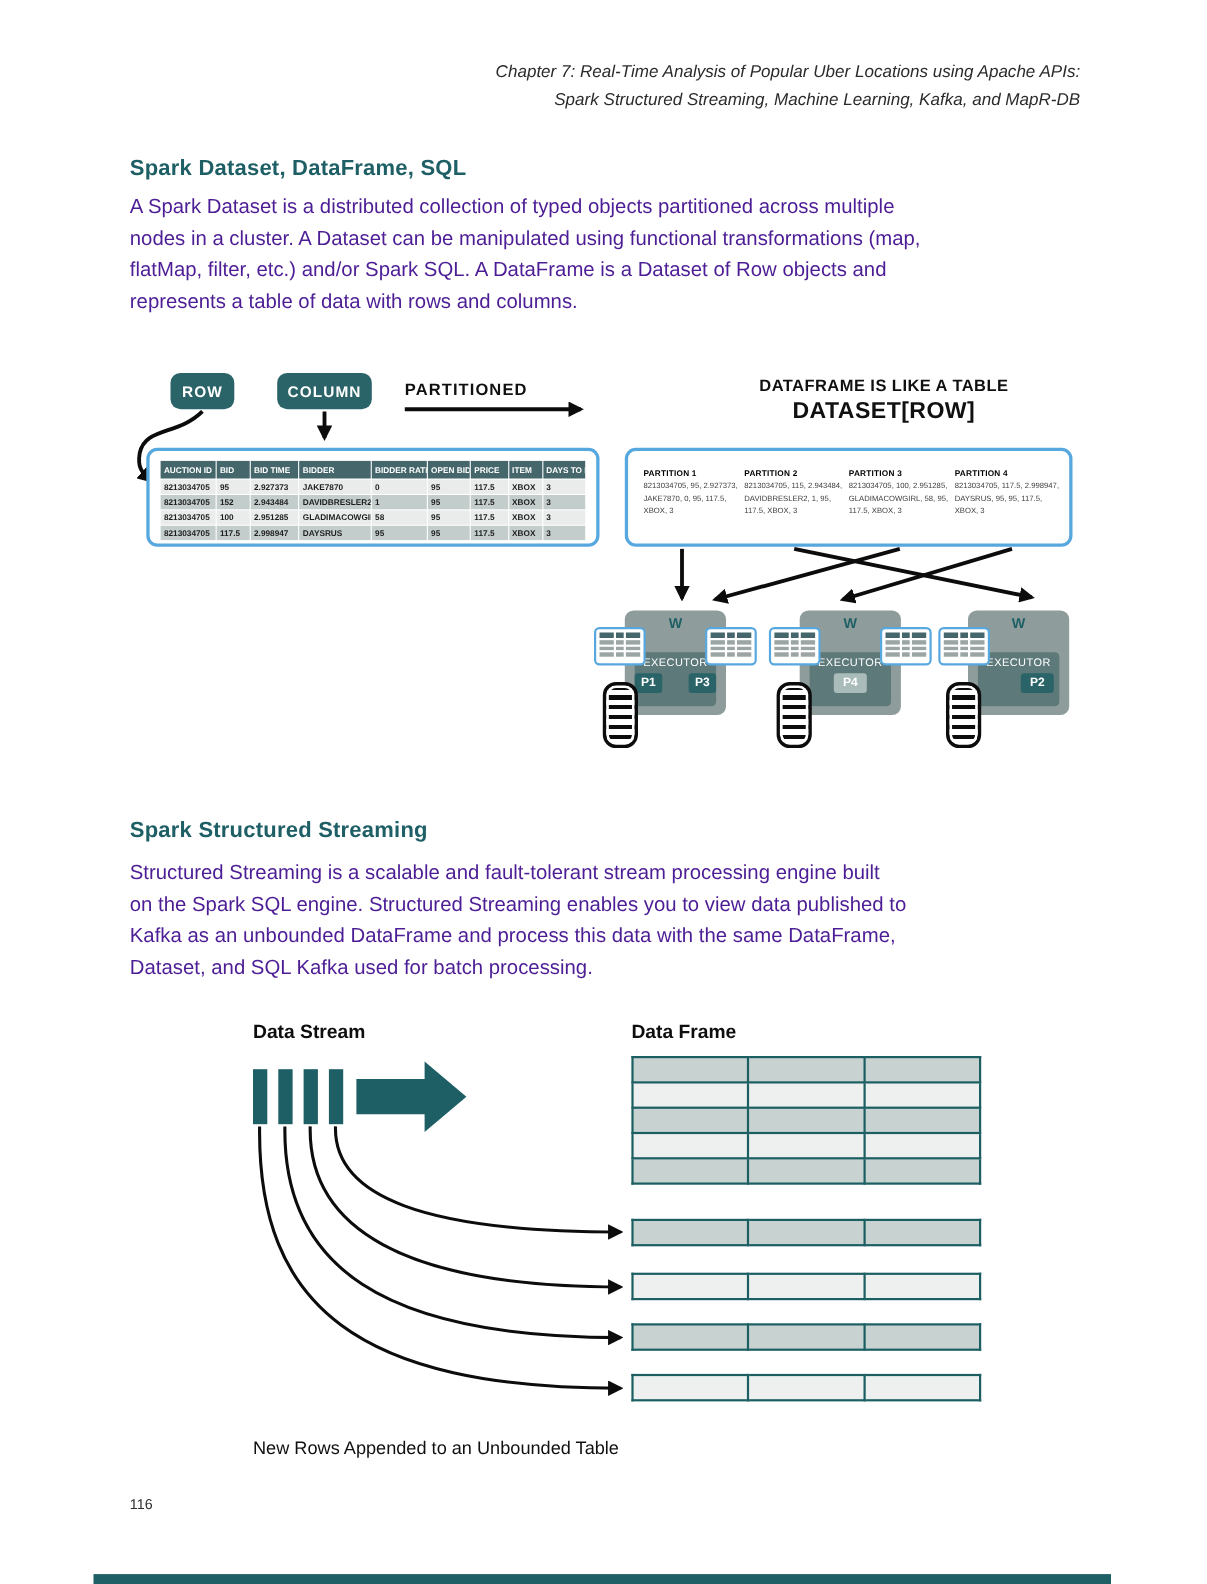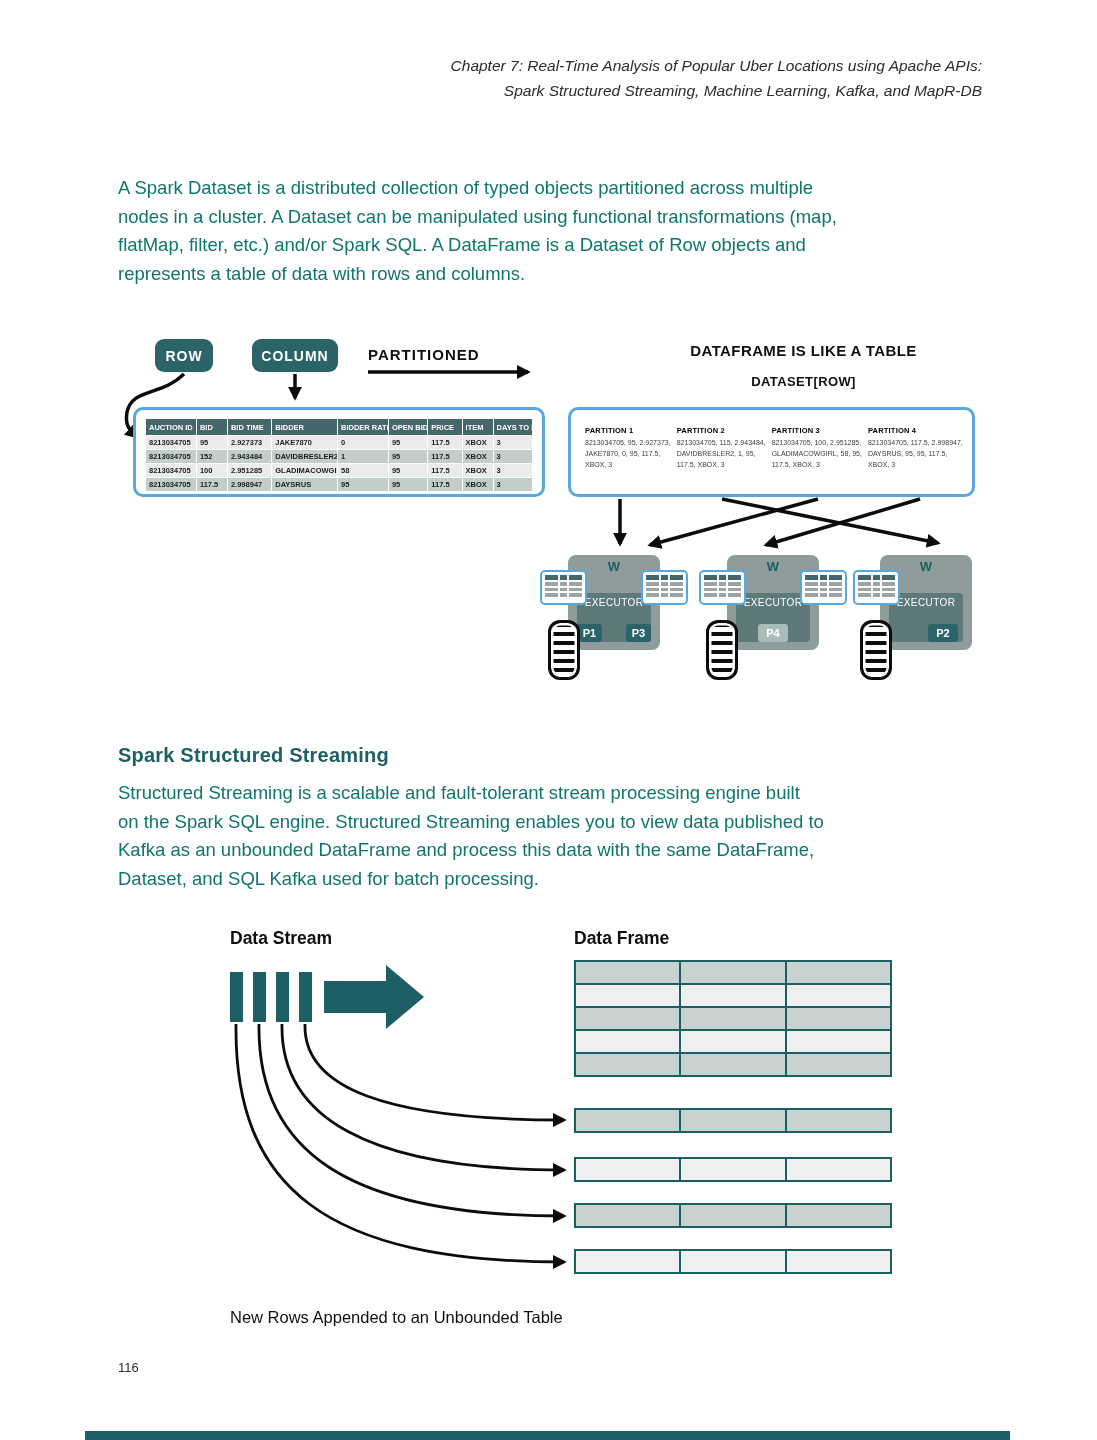--- a/index.html
+++ b/index.html
@@ -6,21 +6,21 @@
   .page{
     position:relative;width:1097px;height:1440px;background:#ffffff;overflow:hidden;
     font-family:"Liberation Sans","DejaVu Sans",sans-serif;color:#1f1f1f;
   }
   
   .pg-header{position:absolute;top:54px;right:115px;text-align:right;font-style:italic;
     font-size:15.5px;line-height:1.6;color:#2b2b2b;}
   
   .sec-h{position:absolute;left:118px;margin:0;font-size:20px;font-weight:800;color:#1e5f66;letter-spacing:.2px;}
   .sec1-h{top:142px;} .sec2-h{top:744px;}
-  .body{position:absolute;left:118px;width:880px;font-size:18.5px;line-height:28.5px;color:#0f766e;}
+  .body{position:absolute;left:118px;width:880px;font-size:18.5px;line-height:28.5px;color:#4c1d95;}
   .sec1-body{top:174px;} .sec2-body{top:779px;}
   
   .diagram1{position:absolute;left:0;top:330px;width:1097px;height:400px;}
   .d1svg,.d2svg{position:absolute;left:0;top:0;}
   .pill{position:absolute;background:#2a6468;color:#fff;font-weight:800;letter-spacing:1px;
     font-size:14px;border-radius:9px;display:flex;align-items:center;justify-content:center;}
   .row-pill{left:155px;top:9px;width:58px;height:33px;}
   .col-pill{left:252px;top:9px;width:86px;height:33px;}
   .partitioned{position:absolute;left:368px;top:16px;font-weight:800;font-size:15px;letter-spacing:1px;color:#101010;}
   .tbl-box{position:absolute;left:133px;top:77px;width:412px;height:90px;background:#fff;
@@ -28,34 +28,34 @@
   table.aucTable{width:100%;border-collapse:separate;border-spacing:1px;table-layout:fixed;}
   table.aucTable th{background:#45666b;color:#fff;font-size:7.5px;font-weight:800;text-align:left;
     padding:3px 3px;height:10px;white-space:nowrap;overflow:hidden;}
   table.aucTable td{font-size:7.5px;font-weight:700;color:#1d1d1d;padding:2px 3px;height:9px;
     white-space:nowrap;overflow:hidden;}
   table.aucTable tr.lt td{background:#e9eceb;} table.aucTable tr.dk td{background:#c3cdcb;}
   .c0{width:13.5%;} .c1{width:7.5%;} .c2{width:11.5%;} .c3{width:18%;margin-top:24px;} .c4{width:13.5%;}
   .c5{width:10%;} .c6{width:8.5%;} .c7{width:7.5%;} .c8{width:10%;}
   .df-title{position:absolute;left:600px;top:12px;width:407px;text-align:center;color:#101010;}
   .df-title .t1{font-size:15px;font-weight:600;letter-spacing:.4px;}
-  .df-title .t2{font-size:13px;font-weight:800;letter-spacing:.4px;margin-top:15px;}
+  .df-title .t2{font-size:21px;font-weight:800;letter-spacing:.4px;margin-top:3px;}
   .part-box{position:absolute;left:568px;top:77px;width:407px;height:90px;background:#fff;
     border:3px solid #58a8e0;border-radius:10px;box-sizing:border-box;
     display:flex;gap:6px;padding:16px 12px 10px 14px;}
   .part{width:25%;} .part .pt{font-size:7.5px;font-weight:800;color:#000;margin-bottom:3px;letter-spacing:.2px;}
   .part .pl{font-size:7px;color:#3c3c3c;line-height:1.55;white-space:nowrap;}
   
   .executor{position:absolute;width:92px;height:95px;background:#8e9c9b;border-radius:8px;top:225px;}
   .ex1{left:568px;} .ex2{left:727px;} .ex3{left:880px;}
   .executor .w{position:absolute;top:4px;left:0;width:100%;text-align:center;color:#1e5f66;
     font-weight:800;font-size:13px;}
   .exec-inner{position:absolute;left:9px;top:38px;width:74px;height:49px;background:#5e7979;border-radius:4px;}
   .exec-label{text-align:center;color:#fff;font-size:10px;letter-spacing:.4px;margin-top:4px;font-weight:400;}
-  .chips{display:flex;gap:24px;justify-content:center;margin-top:16px;}
+  .chips{display:flex;gap:24px;justify-content:center;margin-top:4px;}
   .chips.right{justify-content:flex-end;padding-right:5px;}
   .chip{background:#2a6468;color:#fff;font-weight:800;font-size:11px;padding:3px 0;width:30px;
     text-align:center;border-radius:3px;}
   .chip.muted{background:#a9bcb9;}
   
   .mini-card{position:absolute;top:240px;width:47px;height:35px;background:#fff;border:2px solid #58a8e0;
     border-radius:5px;box-sizing:border-box;padding:3px 3px;}
   .mc1{left:540px;} .mc2{left:641px;} .mc3{left:699px;} .mc4{left:800px;} .mc5{left:853px;}
   .mc-head{display:flex;gap:2px;} .mc-head i{height:5px;background:#45666b;}
   .mc-row{display:flex;gap:2px;margin-top:2px;} .mc-row i{height:3.5px;background:#9aa5a4;}
@@ -81,20 +81,21 @@
 </head>
 <body>
 
 <div class="page">
 
   <div class="pg-header">
     <div>Chapter 7: Real-Time Analysis of Popular Uber Locations using Apache APIs:</div>
     <div>Spark Structured Streaming, Machine Learning, Kafka, and MapR-DB</div>
   </div>
 
+  <h2 class="sec-h sec1-h">Spark Dataset, DataFrame, SQL</h2>
   <div class="body sec1-body">
     <div>A Spark Dataset is a distributed collection of typed objects partitioned across multiple</div>
     <div>nodes in a cluster. A Dataset can be manipulated using functional transformations (map,</div>
     <div>flatMap, filter, etc.) and/or Spark SQL. A DataFrame is a Dataset of Row objects and</div>
     <div>represents a table of data with rows and columns.</div>
   </div>
 
   <div class="diagram1">
 
     <svg class="d1svg" width="1097" height="400" viewBox="0 0 1097 400">

